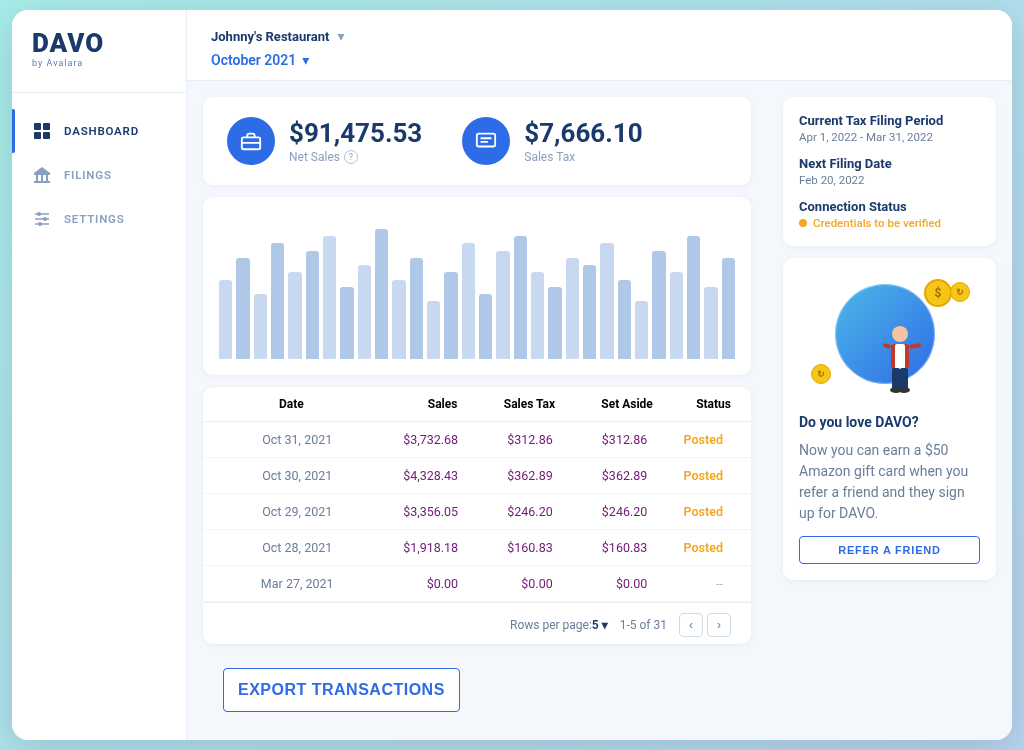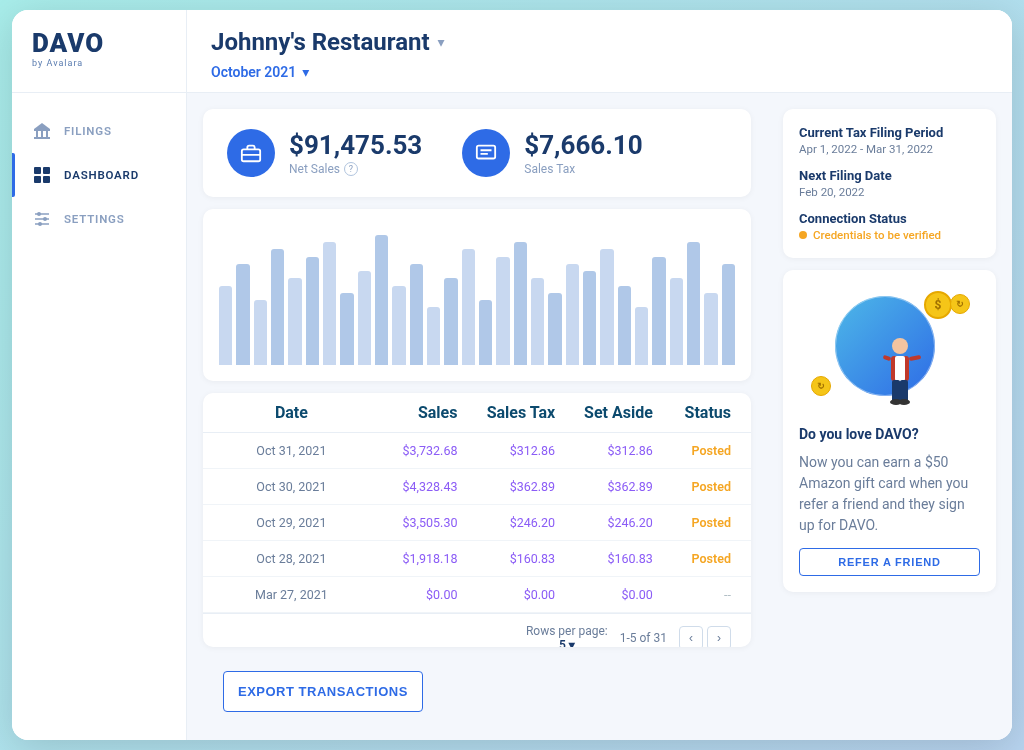--- a/index.html
+++ b/index.html
@@ -100,21 +100,21 @@
       padding: 18px 24px 12px;
       border-bottom: 1px solid #e8eef5;
     }
     .restaurant-selector {
       display: flex;
       align-items: center;
       gap: 8px;
       cursor: pointer;
     }
     .restaurant-name {
-      font-size: 24px;
+      font-size: 13px;
       font-weight: 700;
       color: #1a3a6b;
     }
     .chevron-down {
       color: #8a9fc0;
       font-size: 14px;
     }
     .period-selector {
       display: flex;
       align-items: center;
@@ -213,38 +213,38 @@
       box-shadow: 0 1px 6px rgba(0,0,0,0.05);
       overflow: hidden;
     }
     .table-header {
       display: grid;
       grid-template-columns: 1.4fr 1fr 1fr 1fr 0.8fr;
       padding: 10px 20px;
       border-bottom: 1px solid #e8eef5;
     }
     .th {
-      font-size: 16px;
-      font-weight: 700;
-      color: #0c4a6e;
+      font-size: 12px;
+      font-weight: 700;
+      color: #000000;
       text-align: right;
     }
     .th:first-child {
       text-align: center;
     }
     .table-row {
       display: grid;
       grid-template-columns: 1.4fr 1fr 1fr 1fr 0.8fr;
-      padding: 10px 20px;
+      padding: 10px 28px;
       border-bottom: 1px solid #f0f4f8;
     }
     .table-row:last-child { border-bottom: none; }
     .td {
       font-size: 12.5px;
-      color: #8b5cf6;
+      color: #701a75;
       text-align: right;
     }
     .td:first-child {
       text-align: center;
       color: #6a7d9a;
     }
     .td.posted {
       color: #f5a623;
       font-weight: 600;
     }
@@ -258,21 +258,20 @@
       justify-content: flex-end;
       padding: 10px 20px;
       gap: 12px;
       font-size: 12px;
       color: #6a7d9a;
       border-top: 1px solid #e8eef5;
     }
     .rows-select {
       display: flex;
       align-items: center;
-      flex-direction: column;
     }
     .page-nav {
       display: flex;
       gap: 4px;
       align-items: center;
     }
     .page-btn {
       width: 24px;
       height: 24px;
       border: 1px solid #d0dcea;
@@ -287,21 +286,21 @@
     }
     
     .export-area {
       padding: 12px 20px;
     }
     .export-btn {
       border: 1.5px solid #2e6be6;
       background: #fff;
       color: #2e6be6;
       padding: 12px 14px;
-      font-size: 13px;
+      font-size: 16px;
       font-weight: 700;
       letter-spacing: 0.5px;
       border-radius: 4px;
       cursor: pointer;
     }
     
     .right-panel {
       width: 245px;
       padding: 16px;
       display: flex;
@@ -472,43 +471,43 @@
 <body>
 
 <div class="app-container">
 
   <div class="sidebar">
     <div class="logo-area">
       <div class="logo-text">DAVO</div>
       <div class="logo-sub">by Avalara</div>
     </div>
     <nav class="nav-items">
+      <div class="nav-item active">
+        <div class="nav-icon">
+          <svg width="18" height="18" viewBox="0 0 18 18" fill="none">
+            <rect x="1" y="1" width="7" height="7" rx="1" fill="#1a3a6b"></rect>
+            <rect x="10" y="1" width="7" height="7" rx="1" fill="#1a3a6b"></rect>
+            <rect x="1" y="10" width="7" height="7" rx="1" fill="#1a3a6b"></rect>
+            <rect x="10" y="10" width="7" height="7" rx="1" fill="#1a3a6b"></rect>
+          </svg>
+        </div>
+        <span>DASHBOARD</span>
+      </div>
       <div class="nav-item">
         <div class="nav-icon">
           <svg width="18" height="18" viewBox="0 0 18 18" fill="none">
             <rect x="1" y="7" width="16" height="2" fill="#8a9fc0"></rect>
             <rect x="3" y="9" width="2" height="6" fill="#8a9fc0"></rect>
             <rect x="8" y="9" width="2" height="6" fill="#8a9fc0"></rect>
             <rect x="13" y="9" width="2" height="6" fill="#8a9fc0"></rect>
             <rect x="1" y="15" width="16" height="2" fill="#8a9fc0"></rect>
             <polygon points="9,1 1,7 17,7" fill="#8a9fc0"></polygon>
           </svg>
         </div>
         <span>FILINGS</span>
-      </div>
-      <div class="nav-item active">
-        <div class="nav-icon">
-          <svg width="18" height="18" viewBox="0 0 18 18" fill="none">
-            <rect x="1" y="1" width="7" height="7" rx="1" fill="#1a3a6b"></rect>
-            <rect x="10" y="1" width="7" height="7" rx="1" fill="#1a3a6b"></rect>
-            <rect x="1" y="10" width="7" height="7" rx="1" fill="#1a3a6b"></rect>
-            <rect x="10" y="10" width="7" height="7" rx="1" fill="#1a3a6b"></rect>
-          </svg>
-        </div>
-        <span>DASHBOARD</span>
       </div>
       <div class="nav-item">
         <div class="nav-icon">
           <svg width="18" height="18" viewBox="0 0 18 18" fill="none">
             <line x1="2" y1="4" x2="16" y2="4" stroke="#8a9fc0" stroke-width="1.5"></line>
             <circle cx="6" cy="4" r="2" fill="#8a9fc0"></circle>
             <line x1="2" y1="9" x2="16" y2="9" stroke="#8a9fc0" stroke-width="1.5"></line>
             <circle cx="12" cy="9" r="2" fill="#8a9fc0"></circle>
             <line x1="2" y1="14" x2="16" y2="14" stroke="#8a9fc0" stroke-width="1.5"></line>
             <circle cx="7" cy="14" r="2" fill="#8a9fc0"></circle>
@@ -621,21 +620,21 @@
           </div>
           <div class="table-row">
             <div class="td">Oct 30, 2021</div>
             <div class="td">$4,328.43</div>
             <div class="td">$362.89</div>
             <div class="td">$362.89</div>
             <div class="td posted">Posted</div>
           </div>
           <div class="table-row">
             <div class="td">Oct 29, 2021</div>
-            <div class="td">$3,505.30</div>
+            <div class="td">$3,356.05</div>
             <div class="td">$246.20</div>
             <div class="td">$246.20</div>
             <div class="td posted">Posted</div>
           </div>
           <div class="table-row">
             <div class="td">Oct 28, 2021</div>
             <div class="td">$1,918.18</div>
             <div class="td">$160.83</div>
             <div class="td">$160.83</div>
             <div class="td posted">Posted</div>

